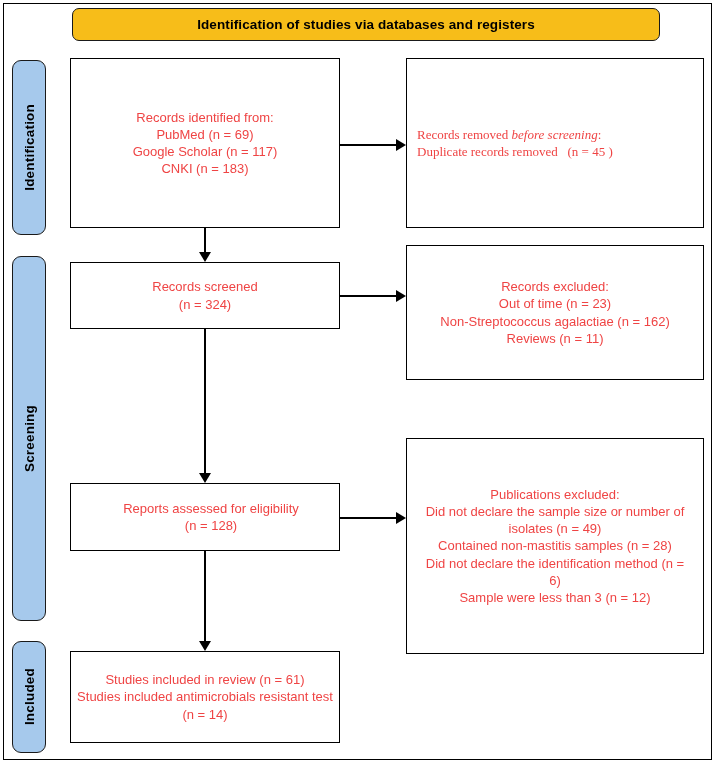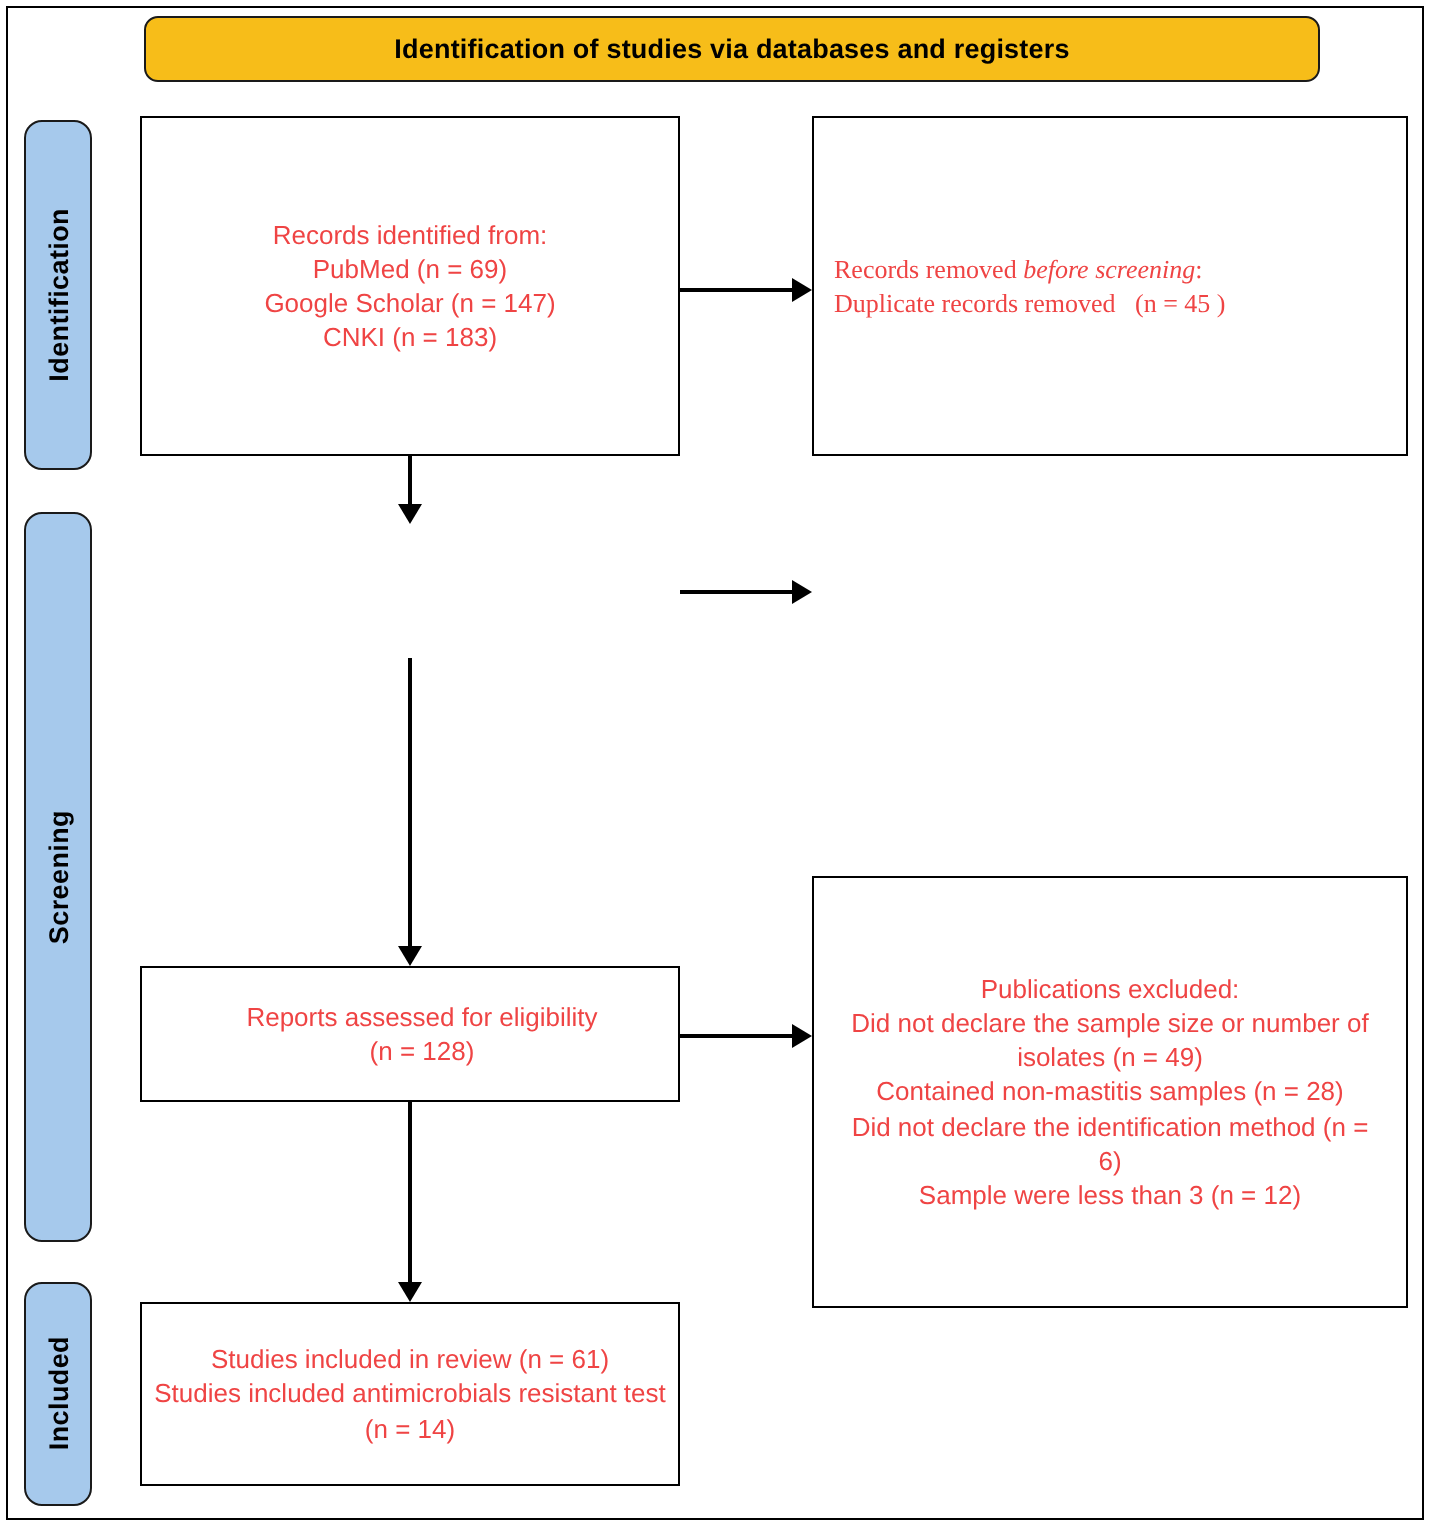--- a/index.html
+++ b/index.html
@@ -147,33 +147,47 @@
     <span class="stage-label">Screening</span>
   </div>
   <div class="stage-pill" id="pill-included">
     <span class="stage-label">Included</span>
   </div>
 
   <div class="box" id="box-identified">
     <div class="box-text">
       <div>Records identified from:</div>
       <div>PubMed (n = 69)</div>
-      <div>Google Scholar (n = 147)</div>
+      <div>Google Scholar (n = 117)</div>
       <div>CNKI (n = 183)</div>
     </div>
   </div>
 
   <div class="box align-left" id="box-removed">
     <div class="box-text">
       <div><span>Records removed </span><em>before screening</em><span>:</span></div>
       <div style="white-space:pre">Duplicate records removed   (n = 45 )</div>
     </div>
   </div>
 
-
+  <div class="box" id="box-screened">
+    <div class="box-text">
+      <div>Records screened</div>
+      <div>(n = 324)</div>
+    </div>
+  </div>
+
+  <div class="box" id="box-excluded">
+    <div class="box-text">
+      <div>Records excluded:</div>
+      <div>Out of time (n = 23)</div>
+      <div>Non-Streptococcus agalactiae (n = 162)</div>
+      <div>Reviews (n = 11)</div>
+    </div>
+  </div>
 
   <div class="box" id="box-eligibility">
     <div class="box-text">
       <div>Reports assessed for eligibility</div>
       <div>(n = 128)</div>
     </div>
   </div>
 
   <div class="box" id="box-publications">
     <div class="box-text" style="padding:0 18px">

